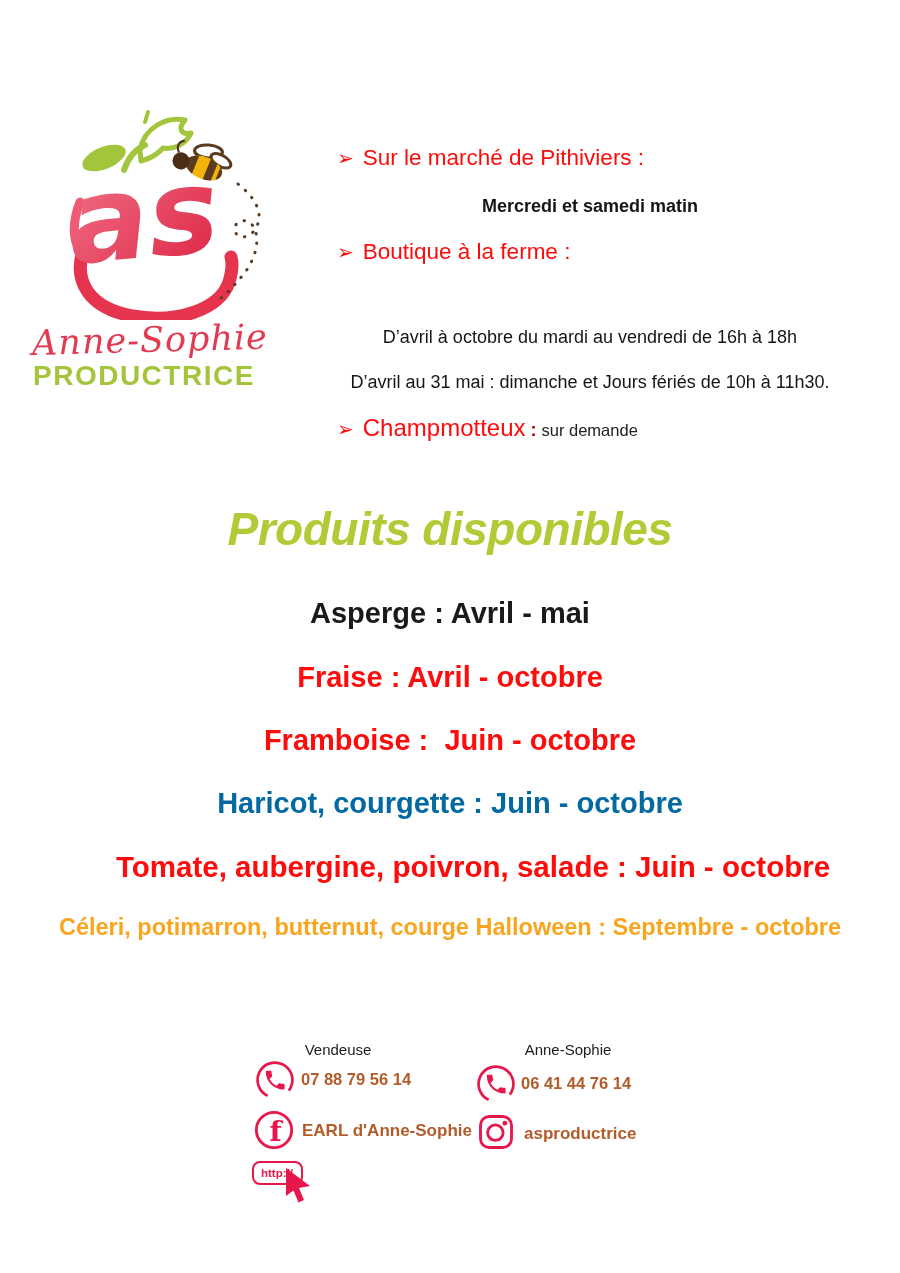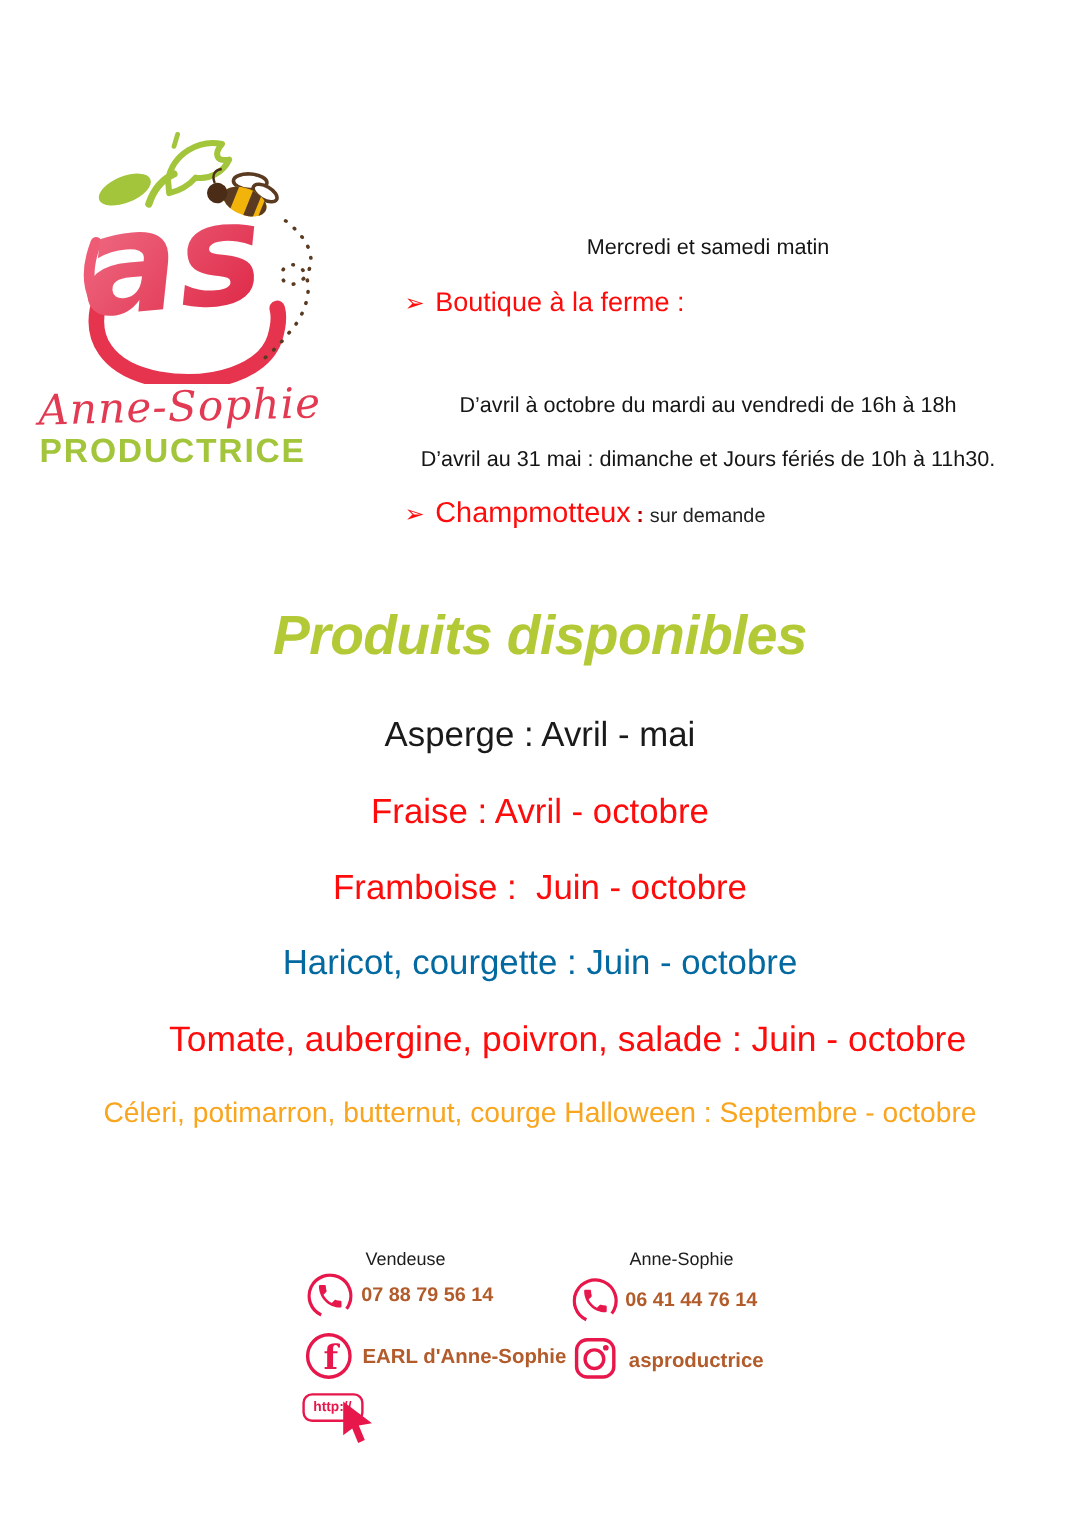--- a/index.html
+++ b/index.html
@@ -8,21 +8,21 @@
   .abs{position:absolute;}
   .center{text-align:center;}
 
   
   .big-title{font-size:46px;font-weight:bold;font-style:italic;color:var(--c-lime);letter-spacing:-0.5px;white-space:nowrap;}
   .bullet-line{font-size:22.5px;color:var(--c-red);white-space:nowrap;}
   .bullet-glyph{margin-right:9px;font-size:20px;}
   .body-line{color:#151515;white-space:nowrap;}
 
   
-  .prod{left:0;width:900px;text-align:center;font-weight:normal;white-space:pre;}
+  .prod{left:0;width:900px;text-align:center;font-weight:bold;white-space:pre;}
   .p-lg{font-size:29px;}
   .p-xl{font-size:29.5px;padding-left:23px;}
   .p-sm{font-size:23.5px;}
 
   
   .logo-script{font-family:"DejaVu Serif",serif;font-style:italic;font-size:35px;color:var(--c-script_red);
                letter-spacing:1px;white-space:nowrap;transform:rotate(-1.5deg);}
   .logo-caps{font-size:28px;font-weight:bold;color:var(--c-logo_lime);letter-spacing:1.5px;white-space:nowrap;}
 
   
@@ -75,22 +75,25 @@
       <path d="M-29 -5 C-35 -11 -32 -16 -28 -18" fill="none" stroke="#4a2c17" stroke-width="2"></path>
     </g>
 
     <path d="M210 74 C228 88 236 104 228 118 C222 129 208 130 207 120 C206 110 219 107 225 116 C233 128 228 150 214 166 C206 176 199 183 193 188" fill="none" stroke="#5a3b22" stroke-width="3" stroke-linecap="round" stroke-dasharray="0.5 9"></path>
   </svg>
 
   <div class="abs logo-script" style="left:32px;top:320px;width:220px;text-align:center;">Anne-Sophie</div>
   <div class="abs logo-caps" style="left:33px;top:360px;">PRODUCTRICE</div>
 
 
+  <div class="abs bullet-line" style="left:337px;top:145px;">
+    <span class="bullet-glyph">➢</span><span>Sur le marché de Pithiviers :</span>
+  </div>
 
-  <div class="abs body-line center" style="left:360px;top:196px;width:460px;font-size:18px;">Mercredi et samedi matin</div>
+  <div class="abs body-line center" style="left:360px;top:196px;width:460px;font-size:18px;font-weight:bold;">Mercredi et samedi matin</div>
 
   <div class="abs bullet-line" style="left:337px;top:239px;">
     <span class="bullet-glyph">➢</span><span>Boutique à la ferme :</span>
   </div>
 
 
   <div class="abs body-line center" style="left:330px;top:327px;width:520px;font-size:18px;">D’avril à octobre du mardi au vendredi de 16h à 18h</div>
 
   <div class="abs body-line center" style="left:325px;top:372px;width:530px;font-size:18px;">D’avril au 31 mai : dimanche et Jours fériés de 10h à 11h30.</div>
 

